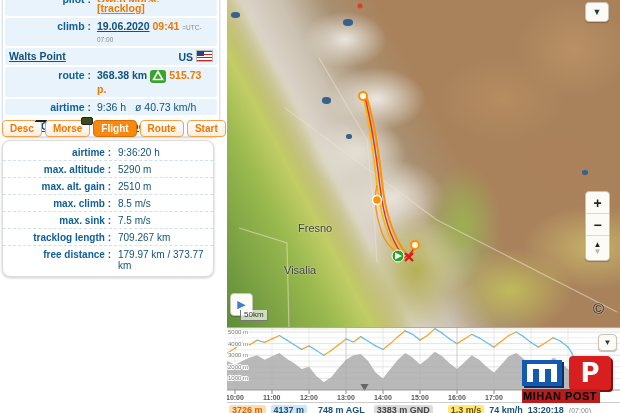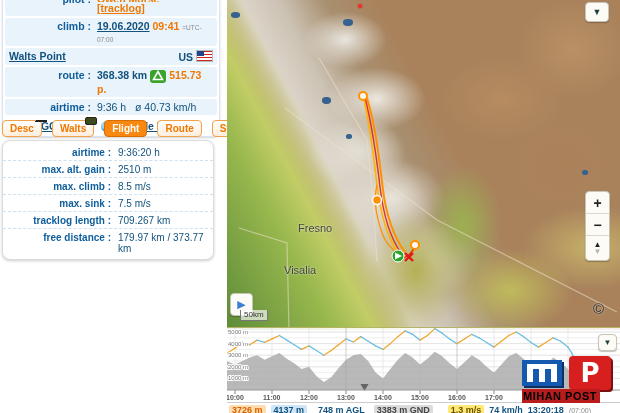--- a/index.html
+++ b/index.html
@@ -23,21 +23,21 @@
   .route-badge{display:inline-block;width:16px;height:13px;background:#3aa32a;border-radius:3px;
                vertical-align:-2px;text-align:center;margin:0 3px;}
   .chev{display:inline-block;width:7px;height:7px;border-top:2px solid #7aa0c0;border-left:2px solid #7aa0c0;
         transform:rotate(45deg);margin-left:26px;vertical-align:-1px;}
   .links-row{display:flex;align-items:center;gap:6px;background:#fff;padding:3px 2px 2px 16px;font-size:10.5px;}
   .igc-ico{width:11px;height:11px;border-radius:50%;background:#2f9e2f;color:#fff;font-size:8px;line-height:11px;
            text-align:center;display:inline-block;font-weight:bold;}
   .ge-ico{width:11px;height:11px;border-radius:50%;display:inline-block;
           background:radial-gradient(circle at 35% 35%,#9fd4ef 0 30%,#2d7fc0 70%,#14527e 100%);}
   
-  .tabs{position:absolute;left:0;top:120px;display:flex;gap:10px;}
+  .tabs{position:absolute;left:0;top:120px;display:flex;gap:3px;}
   .tab{border:1px solid #f0a14a;border-radius:4px;background:linear-gradient(#fff,#fdeedd);
        color:#f07800;font-weight:bold;font-size:10px;padding:2px 7px;position:relative;cursor:pointer;}
   .tab.active{background:#f8880f;border-color:#d86e00;color:#fff;}
   .tab .deco-bird{position:absolute;right:-6px;top:-6px;width:12px;height:7px;
        background:radial-gradient(ellipse 6px 4px at 30% 100%,#222 0 60%,transparent 61%),
                   radial-gradient(ellipse 6px 4px at 75% 100%,#222 0 60%,transparent 61%);}
   .tab .deco-badge{position:absolute;right:-4px;top:-4px;width:10px;height:6px;background:#3c4a1e;
        border-radius:2px;border:1px solid #222;}
   
   .fcard{position:absolute;left:0;top:140px;width:210px;background:#fff;border:1px solid #dcdcdc;
@@ -151,32 +151,36 @@
       <a class="lnk-b">IGC file</a>
       <span style="width:14px;"></span>
       <span class="ge-ico"></span>
       <a class="lnk-b">Google Earth</a>
     </div>
   </div>
 
   <div class="tabs">
     <div class="tab"><span>Desc</span>
       <span class="deco-bird"></span></div>
-    <div class="tab"><span>Walts</span>
+    <div class="tab"><span>Morse</span>
       <span class="deco-badge"></span></div>
     <div class="tab active"><span>Flight</span></div>
     <div class="tab"><span>Route</span></div>
     <div class="tab"><span>Start</span></div>
     <div class="tab"><span>Land</span></div>
   </div>
 
   <div class="fcard">
     <div class="frow">
       <span class="flbl">airtime :</span>
         <span>9:36:20 h</span>
+      </div>
+    <div class="frow">
+      <span class="flbl">max. altitude :</span>
+        <span>5290 m</span>
       </div>
     <div class="frow">
       <span class="flbl">max. alt. gain :</span>
         <span>2510 m</span>
       </div>
     <div class="frow">
       <span class="flbl">max. climb :</span>
         <span>8.5 m/s</span>
       </div>
     <div class="frow">

